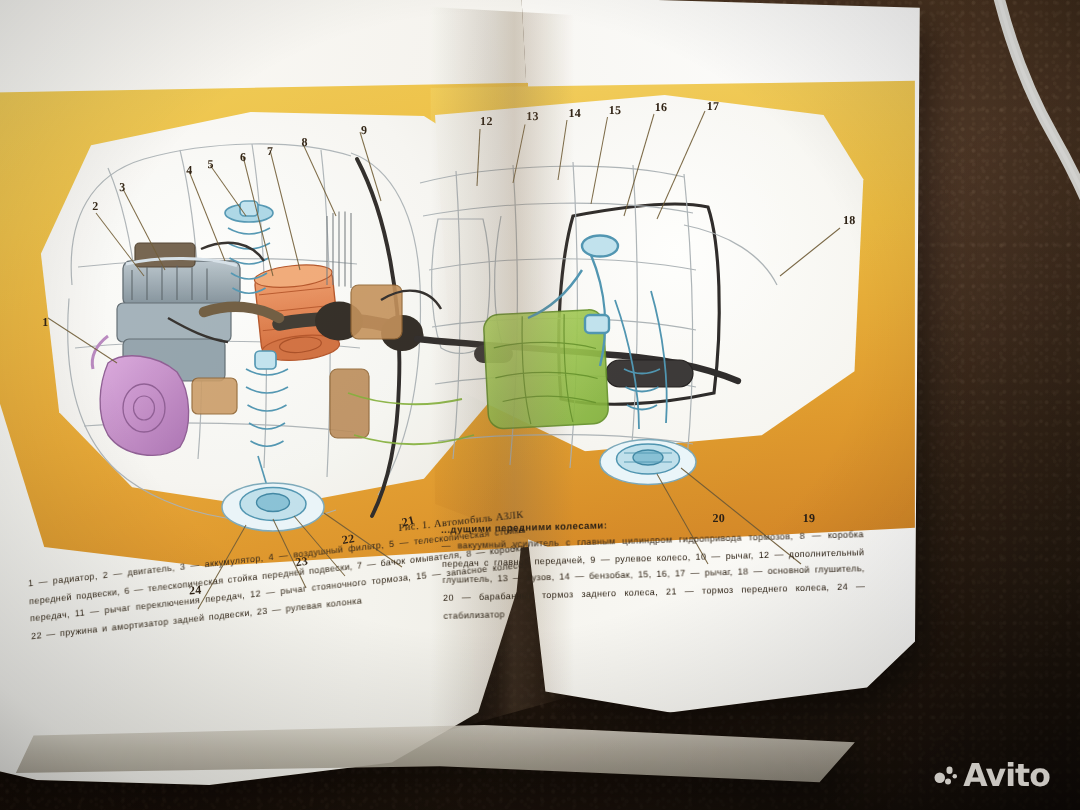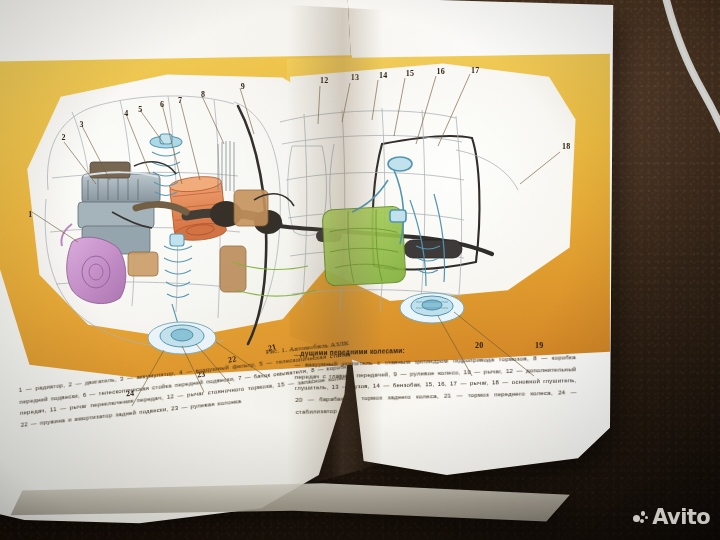--- a/index.html
+++ b/index.html
@@ -93,21 +93,21 @@
   
   .softblur{filter:blur(.45px);}
 
   
   .vignette{position:absolute;inset:0;pointer-events:none;
     background:radial-gradient(ellipse at 45% 40%, rgba(0,0,0,0) 45%, rgba(0,0,0,.18) 78%, rgba(0,0,0,.42) 100%);}
   .warm{position:absolute;inset:0;pointer-events:none;mix-blend-mode:soft-light;
     background:linear-gradient(135deg, rgba(255,214,150,.22), rgba(60,40,20,.18));}
 
   
-  .avito{position:absolute;right:10px;bottom:12px;display:flex;align-items:center;gap:4px;
+  .avito{position:absolute;right:20px;bottom:12px;display:flex;align-items:center;gap:4px;
     opacity:.82;}
   .avito .dots{position:relative;width:15px;height:13px;}
   .avito .dots i{position:absolute;border-radius:50%;background:#f2efe9;display:block;}
   .avito .d1{width:7px;height:7px;left:0;top:4px;}
   .avito .d2{width:4.5px;height:4.5px;left:7.5px;top:0;}
   .avito .d3{width:4px;height:4px;left:7px;top:7.5px;}
   .avito .d4{width:3px;height:3px;left:11.5px;top:4.5px;}
   .avito .wm{font-family:"DejaVu Sans",sans-serif;font-weight:700;font-size:21px;
     color:#f2efe9;letter-spacing:-.6px;line-height:1;}
 </style>

